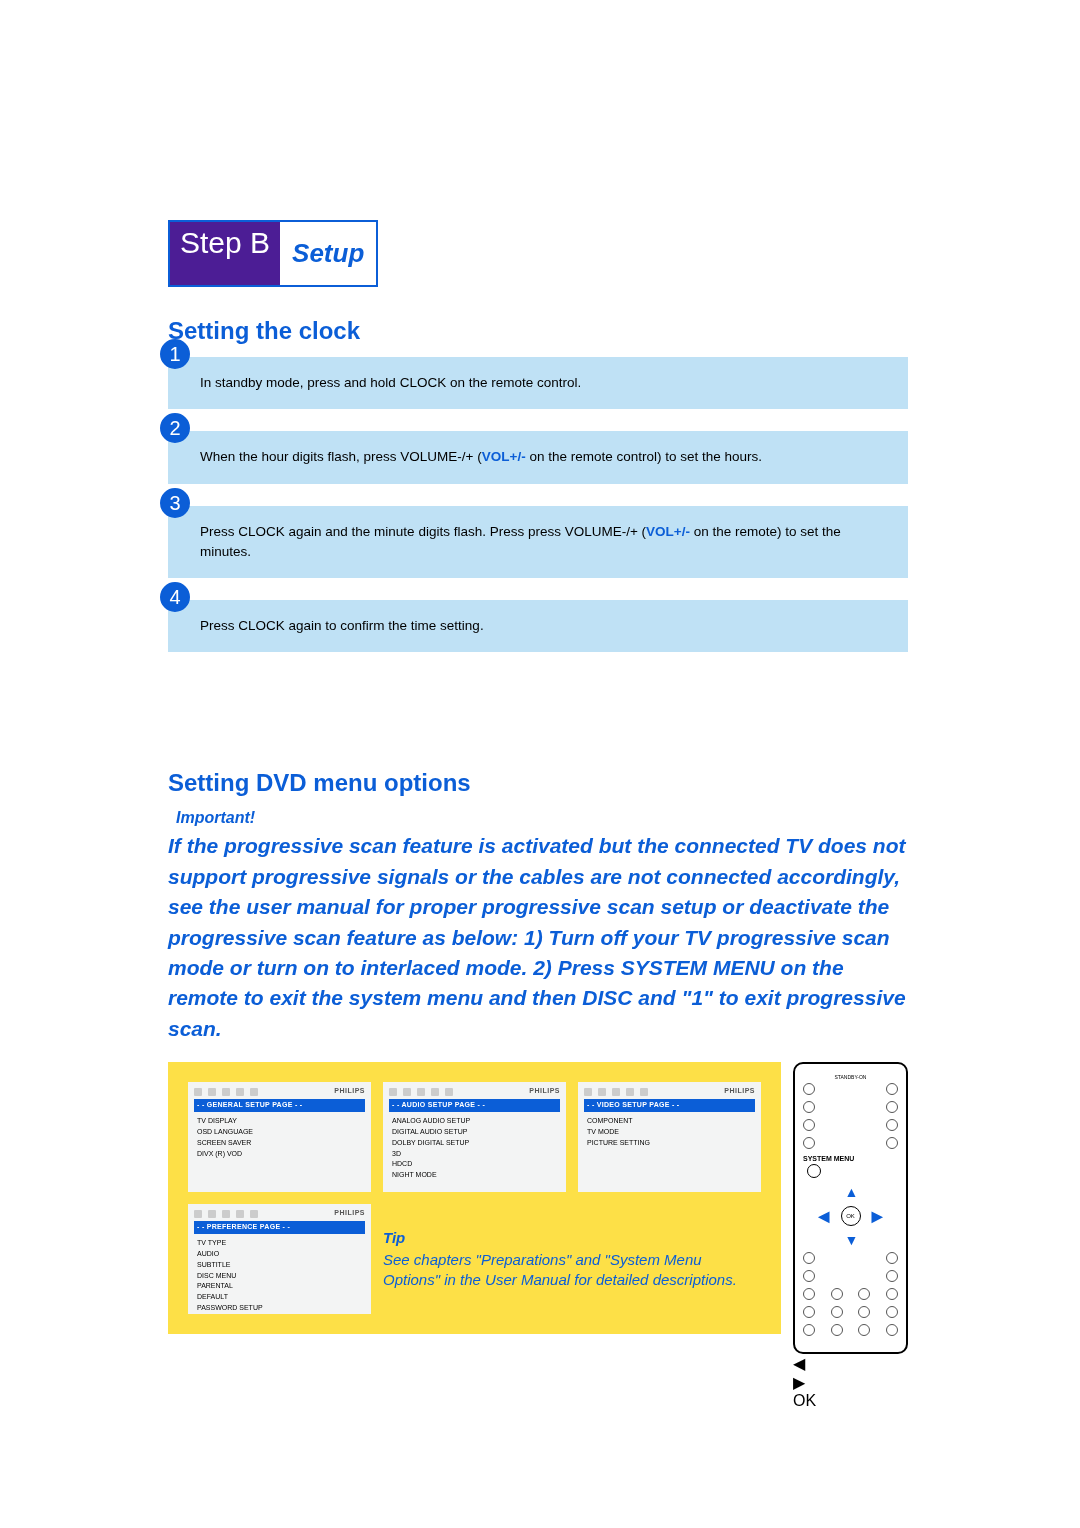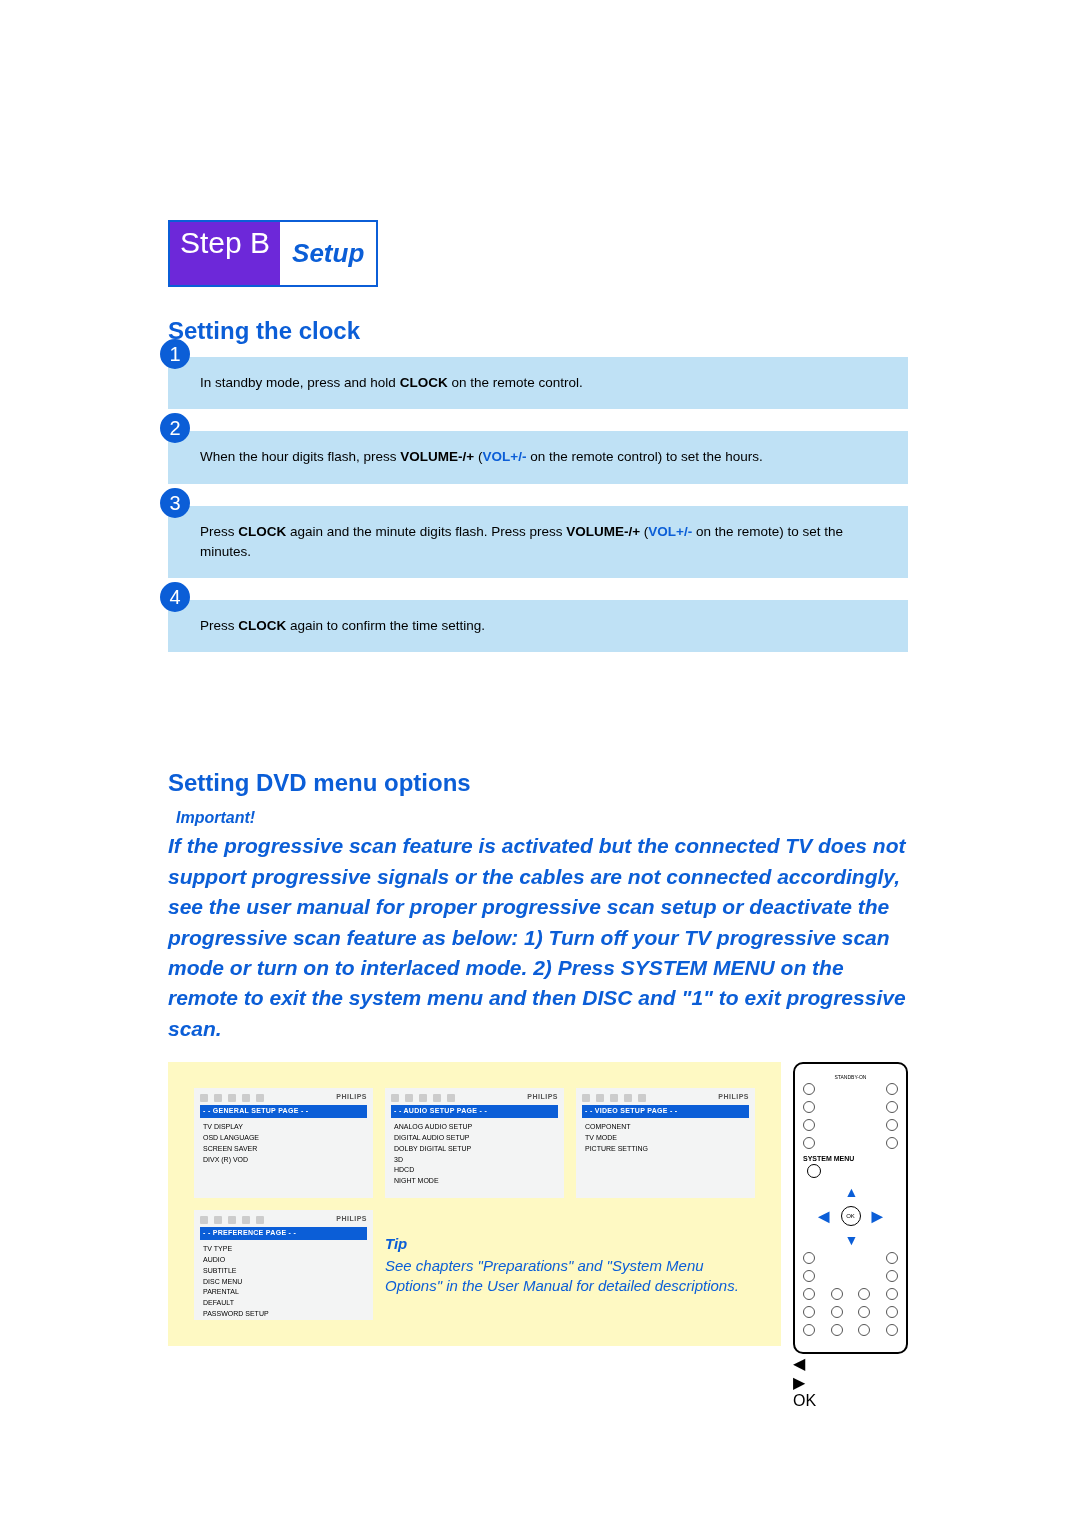--- a/index.html
+++ b/index.html
@@ -14,21 +14,21 @@
   }
   .content { width: 740px; }
   .step-box {
     display: inline-flex;
     align-items: stretch;
     border: 2px solid #0b5ed7;
     margin-bottom: 30px;
     overflow: hidden;
   }
   .step-box .left {
-    background: #6d28d9;
+    background: #4c1d95;
     color: #fff;
     font-size: 30px;
     font-weight: 400;
     padding: 4px 10px 4px 10px;
   }
   .step-box .right {
     color: #0b5ed7;
     font-style: italic;
     font-size: 26px;
     padding: 16px 12px;
@@ -57,40 +57,40 @@
     height: 30px;
     border: 2px solid #0b5ed7;
     background: #0b5ed7;
     color: #fff;
     border-radius: 50%;
     display: flex;
     align-items: center;
     justify-content: center;
     font-size: 20px;
   }
-  .kw { font-weight: bold; color: #000; }
+  .kw { font-weight: normal; color: #000; }
   .kw-blue { font-weight: bold; color: #0b5ed7; }
   .important-head {
     color: #0b5ed7;
     font-style: italic;
     font-weight: bold;
     font-size: 16px;
     margin: 8px 8px 4px;
   }
   .important-body {
     color: #0b5ed7;
     font-style: italic;
     font-weight: bold;
     font-size: 21px;
     line-height: 1.45;
     margin-bottom: 18px;
   }
   .panel {
-    background: #fef9c3;
-    padding: 26px;
+    background: #fde047;
+    padding: 20px;
     display: flex;
     gap: 18px;
     position: relative;
   }
   .menu-card {
     background: #f3f4f4;
     font-size: 8px;
     padding: 4px 6px 12px;
     line-height: 1.55;
     color: #333;

